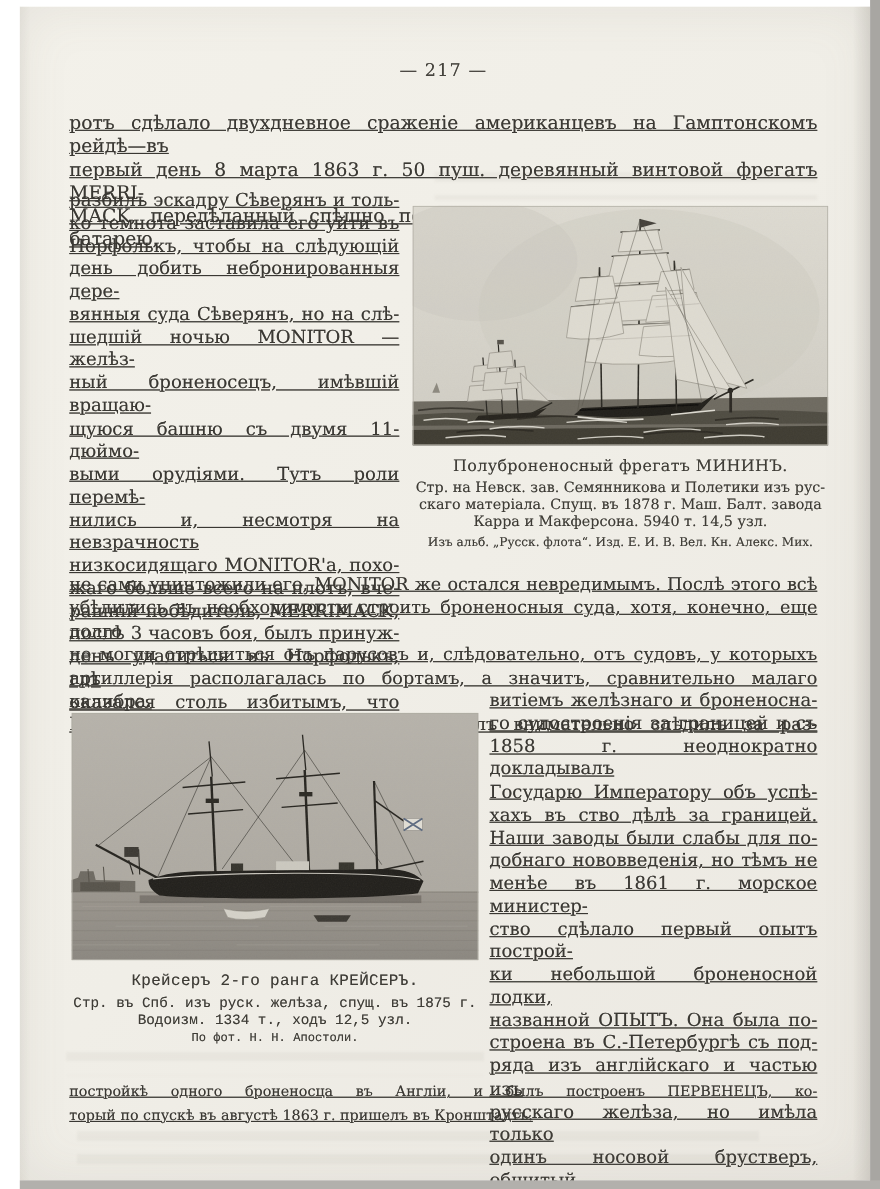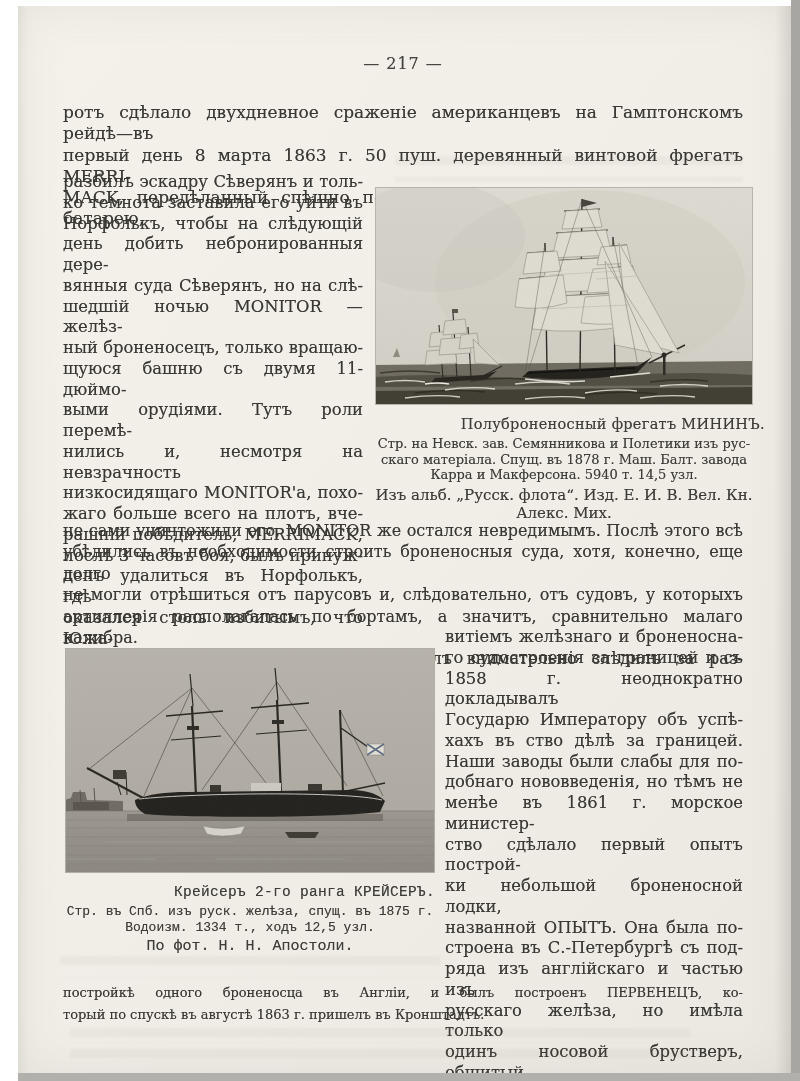--- a/index.html
+++ b/index.html
@@ -13,39 +13,39 @@
   .page{
     position:absolute;left:18px;top:6px;width:773px;height:1067px;
     background:linear-gradient(130deg,#f3f1ea 0%,#f0eee7 50%,#ebe8e1 100%);
     box-shadow:inset 0 0 46px rgba(118,112,96,0.10);
   }
   .page::after{content:'';position:absolute;right:0;top:0;width:16px;height:100%;
     background:linear-gradient(to right,rgba(60,55,45,0) 0%,rgba(60,55,45,0.12) 100%);}
   .page::before{content:'';position:absolute;left:0;top:0;width:10px;height:100%;
     background:linear-gradient(to right,rgba(60,55,45,0.05),rgba(60,55,45,0));}
   .block{position:absolute;color:#3a3833;text-shadow:0 0 0.5px rgba(58,56,51,0.55);}
-  .line{text-align:justify;text-align-last:justify;}
+  .line{text-align:justify;text-align-last:justify;text-decoration:underline;}
   .page-number{left:45px;top:48px;width:680px;text-align:center;font-size:16px;
     letter-spacing:1px;color:#45433d;}
   .par-top{left:45px;top:96px;width:680px;font-size:17px;line-height:21.3px;}
   .col-left{left:45px;top:166px;width:300px;font-size:16.4px;line-height:20.75px;}
   .par-mid{left:45px;top:514px;width:680px;font-size:16px;line-height:21.4px;}
   .par-mid .line:last-child{text-indent:32px;}
   .col-right{left:427px;top:621px;width:298px;font-size:16.4px;line-height:20.75px;}
   .par-bottom{left:45px;top:976px;width:680px;font-size:13px;line-height:21.5px;}
   .par-bottom .line:last-child{text-align-last:left;}
   figure{margin:0;padding:0;}
   .fig1{position:absolute;left:357px;top:181px;width:378px;}
   .fig2{position:absolute;left:47px;top:642px;width:370px;font-family:Liberation Mono, monospace;}
   .fig1 svg,.fig2 svg{display:block;}
   .caption{margin-top:11px;text-align:center;color:#3e3c36;text-shadow:0 0 0.5px rgba(58,56,51,0.5);}
   .fig1 .caption{margin-left:-12px;margin-right:-12px;}
-  .cap-title{font-size:14.5px;margin-bottom:4px;letter-spacing:0.3px;text-align:right;}
+  .cap-title{font-size:14.5px;margin-bottom:4px;letter-spacing:0.3px;}
   .cap-line{font-size:13px;line-height:15.6px;}
-  .cap-credit{font-size:15px;margin-top:3px;text-align:center;}
+  .cap-credit{font-size:11px;margin-top:3px;text-align:center;}
   .bleed{position:absolute;opacity:0.45;filter:blur(1.6px);pointer-events:none;
     background:repeating-linear-gradient(180deg,rgba(125,118,104,0.14) 0 9px,rgba(125,118,104,0) 9px 21px);}
   .bleed1{left:377px;top:150px;width:348px;height:26px;}
   .bleed2{left:42px;top:950px;width:380px;height:22px;}
   .bleed3{left:52px;top:1022px;width:620px;height:40px;}
 </style>
 </head>
 <body>
 
 <div class="page">
@@ -58,21 +58,21 @@
       <div class="line">MACK, передѣланный спѣшно по европейскому образцу въ плавучую батарею,</div>
     </div>
 
   <div class="block col-left">
       <div class="line">разбилъ эскадру Сѣверянъ и толь-</div>
       <div class="line">ко темнота заставила его уйти въ</div>
       <div class="line">Норфолькъ, чтобы на слѣдующій</div>
       <div class="line">день добить небронированныя дере-</div>
       <div class="line">вянныя суда Сѣверянъ, но на слѣ-</div>
       <div class="line">шедшій ночью MONITOR — желѣз-</div>
-      <div class="line">ный броненосецъ, только вращаю-</div>
+      <div class="line">ный броненосецъ, имѣвшій вращаю-</div>
       <div class="line">щуюся башню съ двумя 11-дюймо-</div>
       <div class="line">выми орудіями. Тутъ роли перемѣ-</div>
       <div class="line">нились и, несмотря на невзрачность</div>
       <div class="line">низкосидящаго MONITOR'а, похо-</div>
       <div class="line">жаго больше всего на плотъ, вче-</div>
       <div class="line">рашній побѣдитель, MERRIMACK,</div>
       <div class="line">послѣ 3 часовъ боя, былъ принуж-</div>
       <div class="line">денъ удалиться въ Норфолькъ, гдѣ</div>
       <div class="line">оказался столь избитымъ, что Южа-</div>
     </div>

